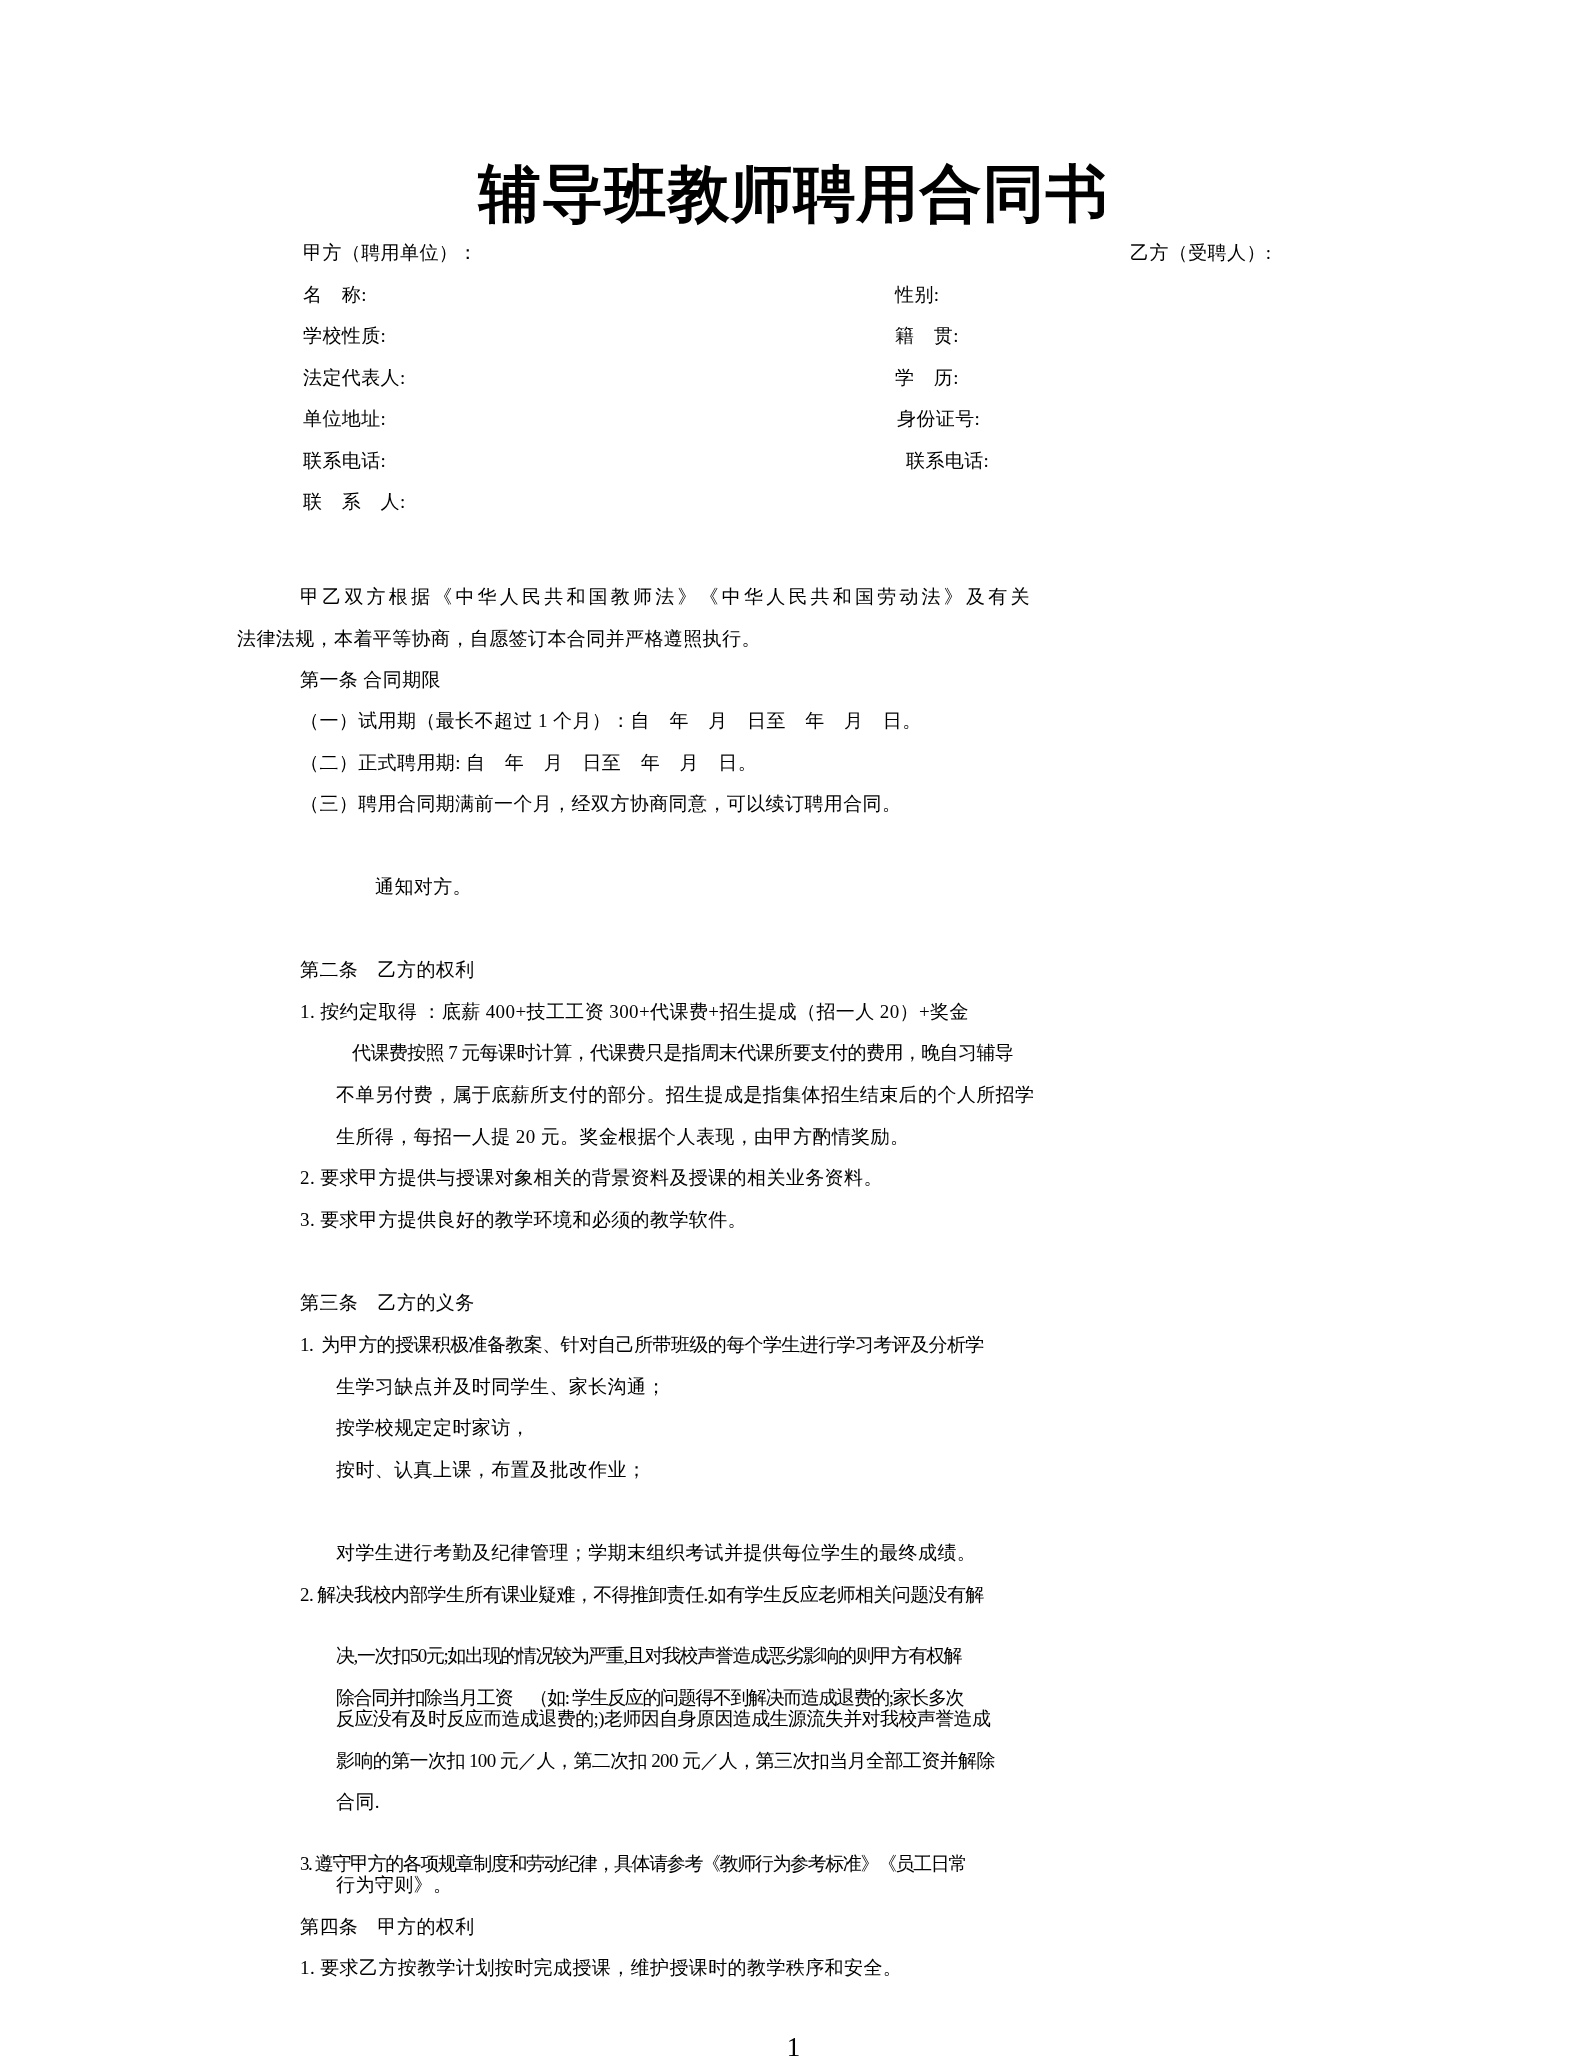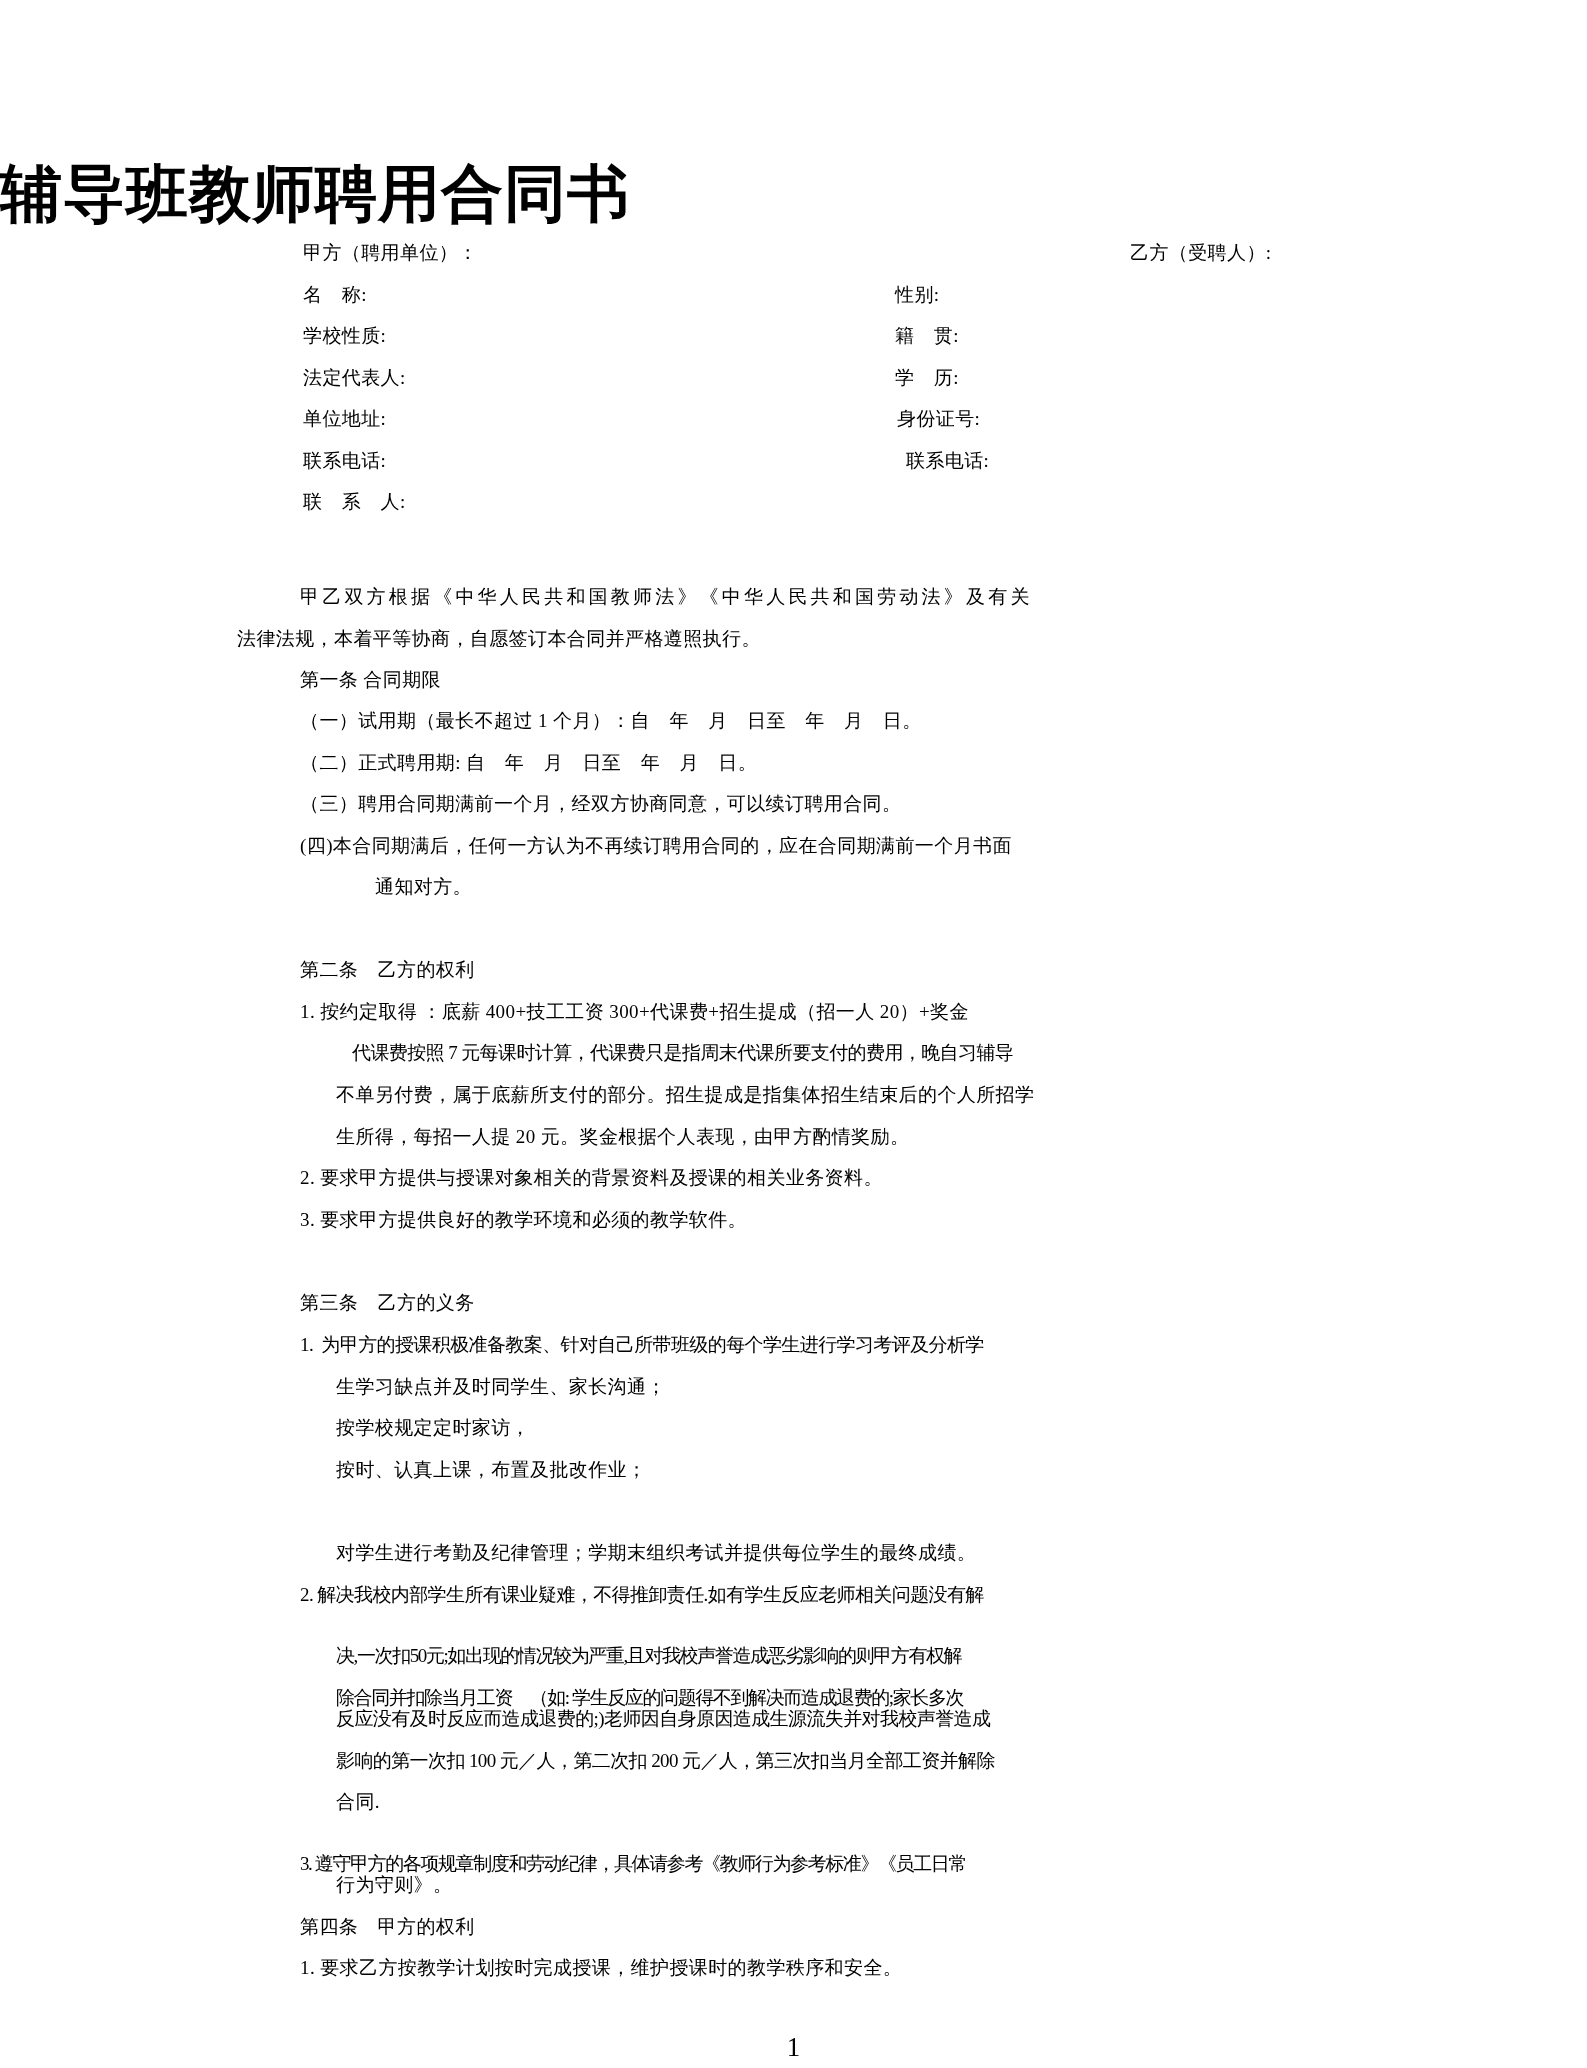--- a/index.html
+++ b/index.html
@@ -15,21 +15,21 @@
   .ln{
     position:absolute;
     font-size:19px;
     line-height:1.15;
     white-space:pre;
     letter-spacing:0.4px;
   }
   .title{
     position:absolute;
     left:0;top:152px;width:1587px;
-    text-align:left;
+    text-align:center;
     font-size:62px;
     font-weight:bold;
     letter-spacing:1px;
     white-space:pre;
   }
   .ls-wide{letter-spacing:3.2px;}
   .ls-tight{letter-spacing:-1.4px;margin-top:20px;}
   .ls-snug{letter-spacing:-0.6px;text-align:center;}
   .pagenum{
     position:absolute;
@@ -61,21 +61,20 @@
   <div class="ln" style="left:897px;top:408px">身份证号:</div>
   <div class="ln" style="left:906px;top:450px">联系电话:</div>
 
   <div class="ln ls-wide" style="left:300px;top:586px">甲乙双方根据《中华人民共和国教师法》《中华人民共和国劳动法》及有关</div>
   <div class="ln" style="left:237px;top:628px">法律法规，本着平等协商，自愿签订本合同并严格遵照执行。</div>
 
   <div class="ln" style="left:300px;top:669px">第一条 合同期限</div>
   <div class="ln" style="left:300px;top:710px">（一）试用期（最长不超过 1 个月）：自　年　月　日至　年　月　日。</div>
   <div class="ln" style="left:300px;top:752px">（二）正式聘用期: 自　年　月　日至　年　月　日。</div>
   <div class="ln" style="left:300px;top:793px">（三）聘用合同期满前一个月，经双方协商同意，可以续订聘用合同。</div>
-  <div class="ln" style="left:300px;top:835px">(四)本合同期满后，任何一方认为不再续订聘用合同的，应在合同期满前一个月书面</div>
   <div class="ln" style="left:375px;top:876px">通知对方。</div>
 
   <div class="ln" style="left:300px;top:959px">第二条　乙方的权利</div>
   <div class="ln" style="left:300px;top:1001px">1. 按约定取得 ：底薪 400+技工工资 300+代课费+招生提成（招一人 20）+奖金</div>
   <div class="ln ls-snug" style="left:352px;top:1042px">代课费按照 7 元每课时计算，代课费只是指周末代课所要支付的费用，晚自习辅导</div>
   <div class="ln" style="left:336px;top:1084px">不单另付费，属于底薪所支付的部分。招生提成是指集体招生结束后的个人所招学</div>
   <div class="ln" style="left:336px;top:1126px">生所得，每招一人提 20 元。奖金根据个人表现，由甲方酌情奖励。</div>
   <div class="ln" style="left:300px;top:1167px">2. 要求甲方提供与授课对象相关的背景资料及授课的相关业务资料。</div>
   <div class="ln" style="left:300px;top:1209px">3. 要求甲方提供良好的教学环境和必须的教学软件。</div>
 

